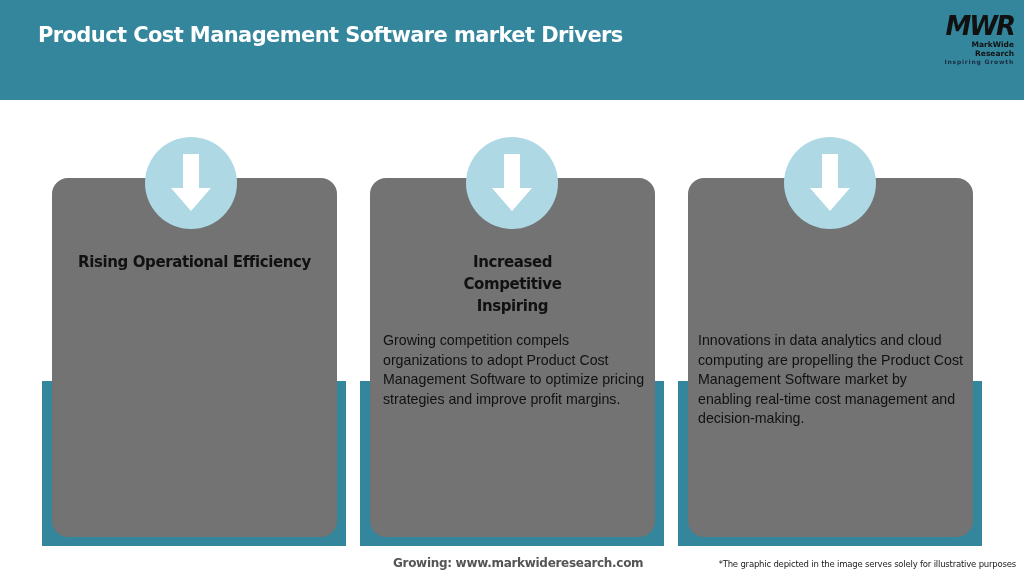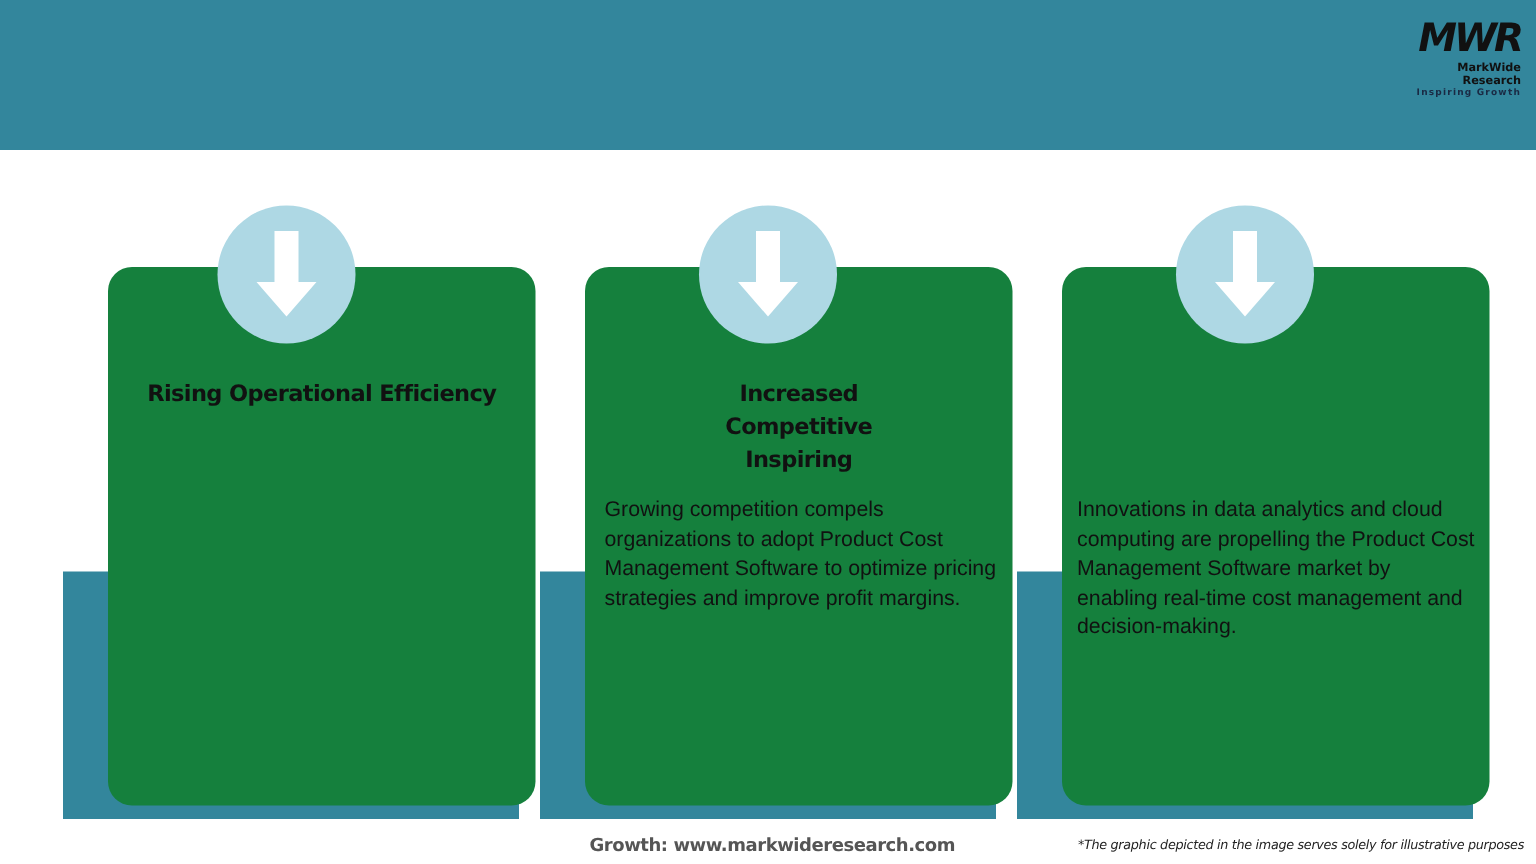--- a/index.html
+++ b/index.html
@@ -32,21 +32,21 @@
   .logo-tag {
     font-family: "DejaVu Sans", sans-serif; font-weight: bold;
     font-size: 6px; color: #1a2a44; letter-spacing: 0.8px; line-height: 8px;
   }
   .backing {
     position: absolute; top: 381px; width: 304px; height: 165px;
     background: #33869c;
   }
   .card {
     position: absolute; top: 178px; width: 285px; height: 359px;
-    background: #15803d; border-radius: 16px; margin-left: 20px;
+    background: #737373; border-radius: 16px;
   }
   .circle {
     position: absolute; top: 137px; width: 92px; height: 92px;
     border-radius: 50%; background: #aed8e4;
   }
   .circle svg { position: absolute; left: 0; top: 0; }
   .card-title {
     position: absolute; left: 0; width: 100%; top: 73px;
     text-align: center;
     font-family: "DejaVu Sans", sans-serif; font-weight: bold;
@@ -58,27 +58,28 @@
     font-size: 14.2px; line-height: 19.5px; color: #111;
   }
   .source {
     position: absolute; left: 393px; top: 556px;
     font-family: "DejaVu Sans", sans-serif; font-weight: bold;
     font-size: 12px; color: #555; letter-spacing: -0.3px;
   }
   .disclaimer {
     position: absolute; right: 8px; top: 559px;
     font-family: "DejaVu Sans", sans-serif;
-    font-size: 8.5px; color: #222; letter-spacing: -0.2px; font-style: italic;
+    font-size: 8.5px; color: #222; letter-spacing: -0.2px;
   }
 </style>
 </head>
 <body>
 
 <div class="header">
+  <div class="title">Product Cost Management Software market Drivers</div>
   <div class="logo">
     <div class="logo-mark">MWR</div>
     <div class="logo-name">MarkWide Research</div>
     <div class="logo-tag">Inspiring Growth</div>
   </div>
 </div>
 
 <div class="backing" style="left:42px;"></div>
 <div class="card" style="left:52px;">
   <div class="card-title" style="top:73px;">Rising Operational Efficiency</div>
@@ -106,14 +107,14 @@
 <div class="card" style="left:688px;">
   <div class="card-body" style="left:10px;">Innovations in data analytics and cloud computing are propelling the Product Cost Management Software market by enabling real-time cost management and decision-making.</div>
 </div>
 <div class="circle" style="left:784px;">
   <svg width="92" height="92" viewBox="0 0 92 92">
     <rect x="38" y="17" width="16" height="34" fill="#ffffff"></rect>
     <polygon points="26,51 66,51 46,74" fill="#ffffff"></polygon>
   </svg>
 </div>
 
-<div class="source">Growth: www.markwideresearch.com</div>
+<div class="source">Growing: www.markwideresearch.com</div>
 <div class="disclaimer">*The graphic depicted in the image serves solely for illustrative purposes</div>
 
 </body></html>

